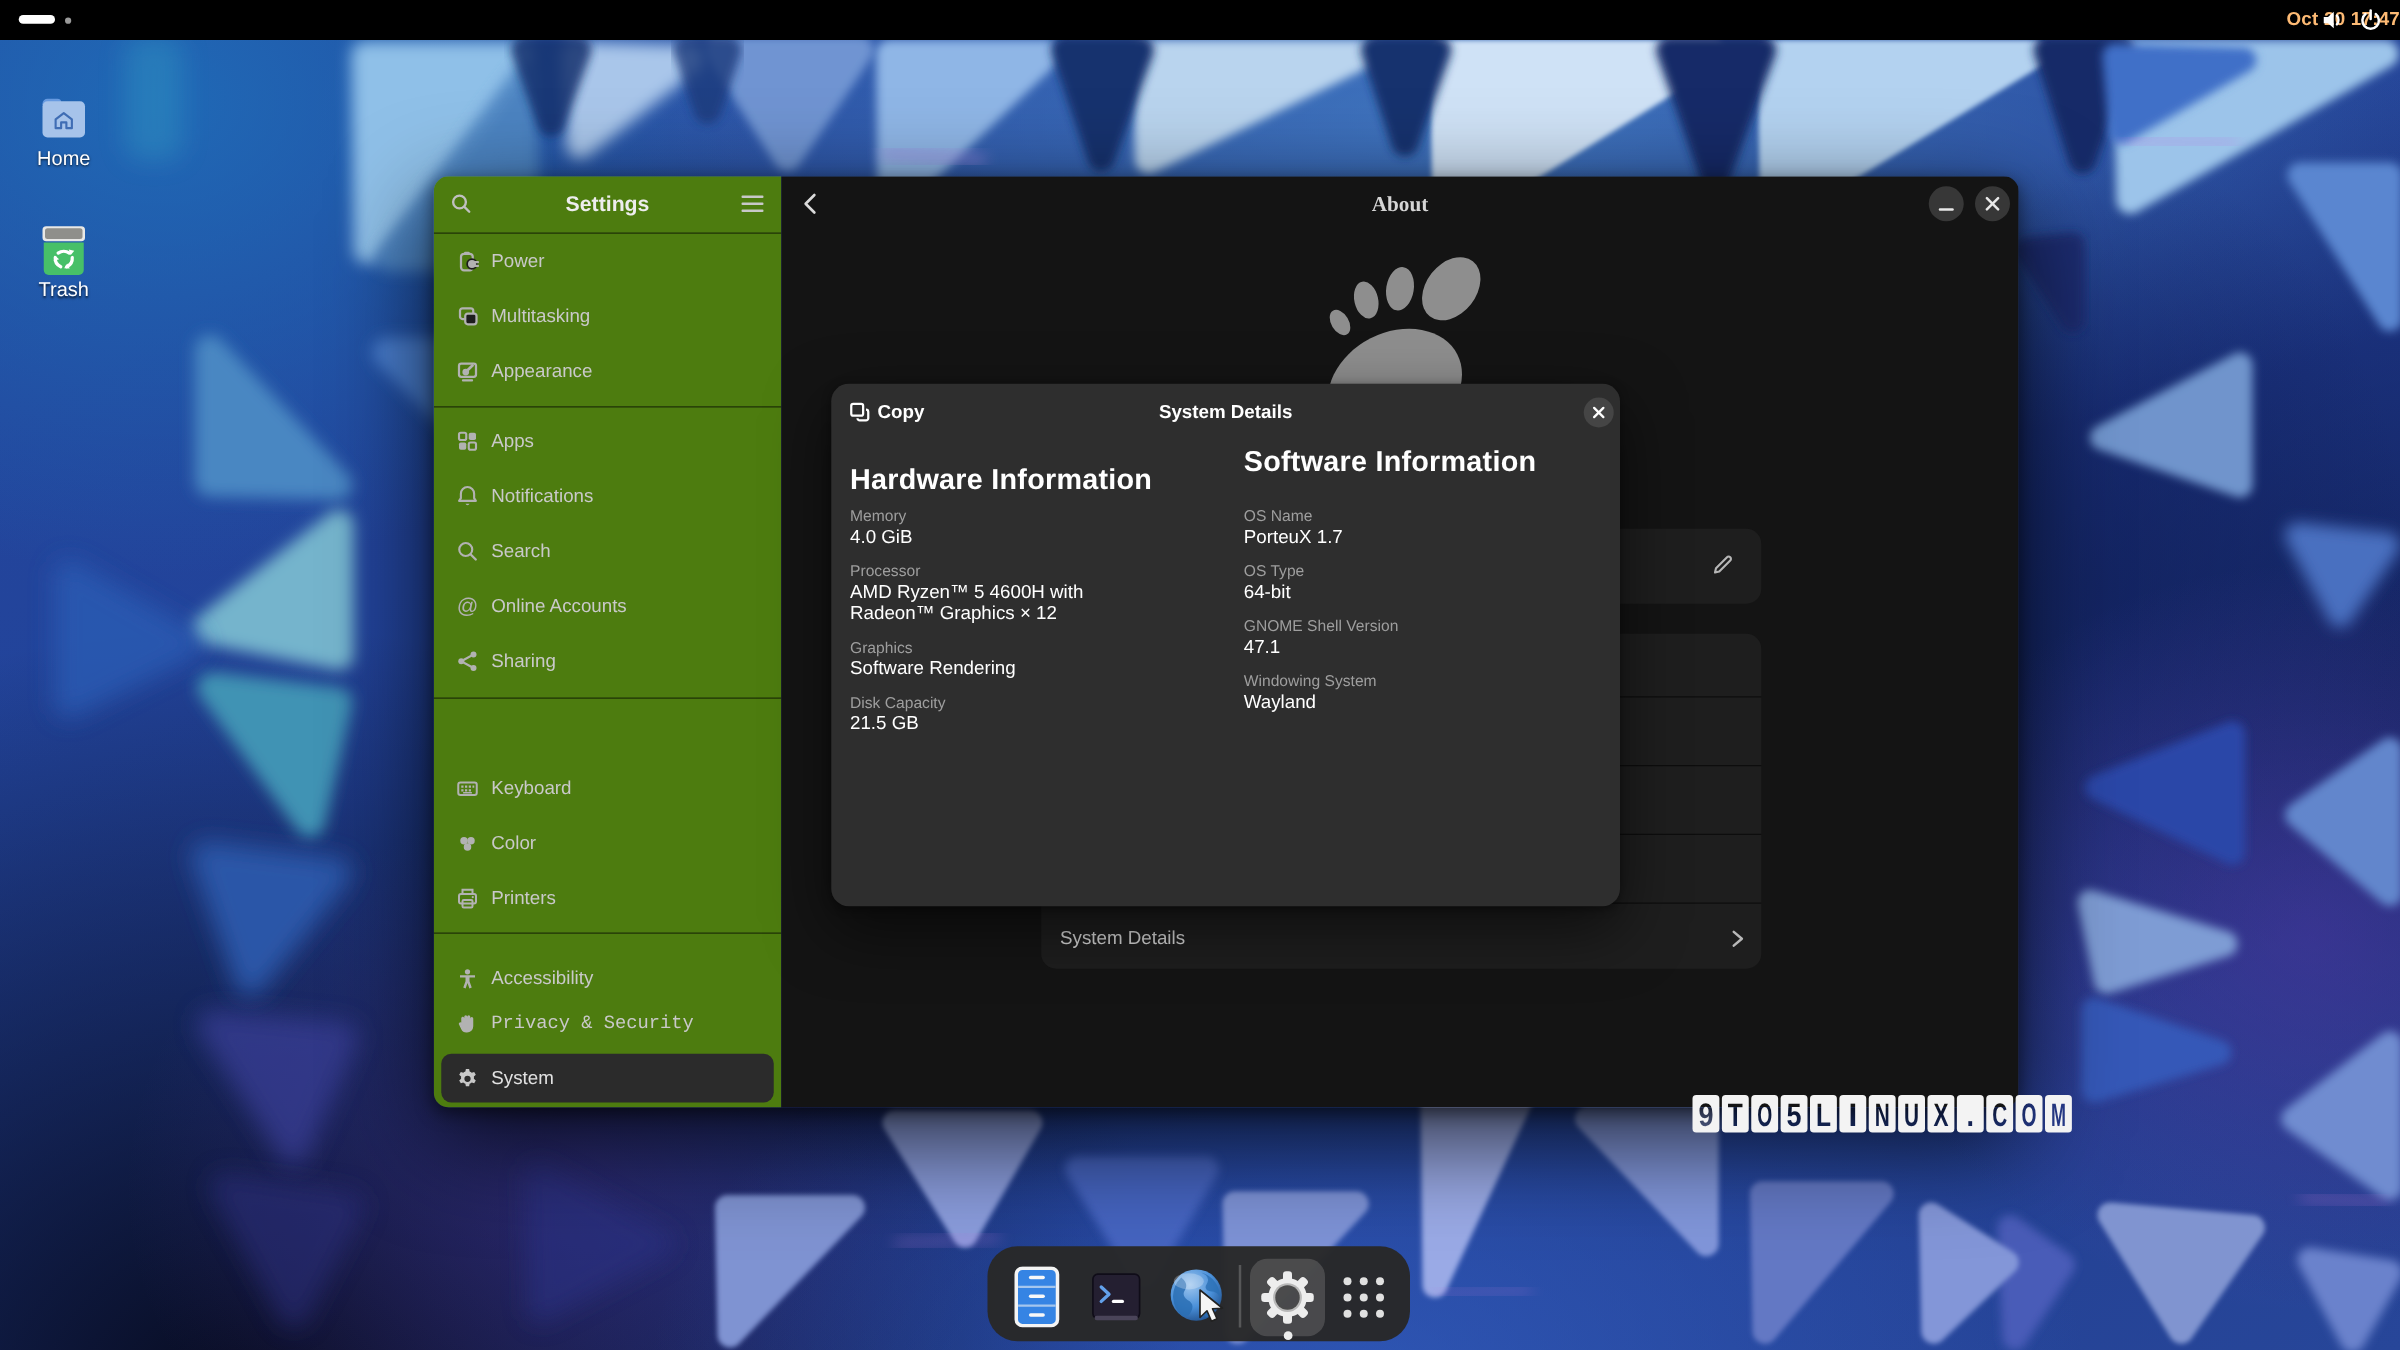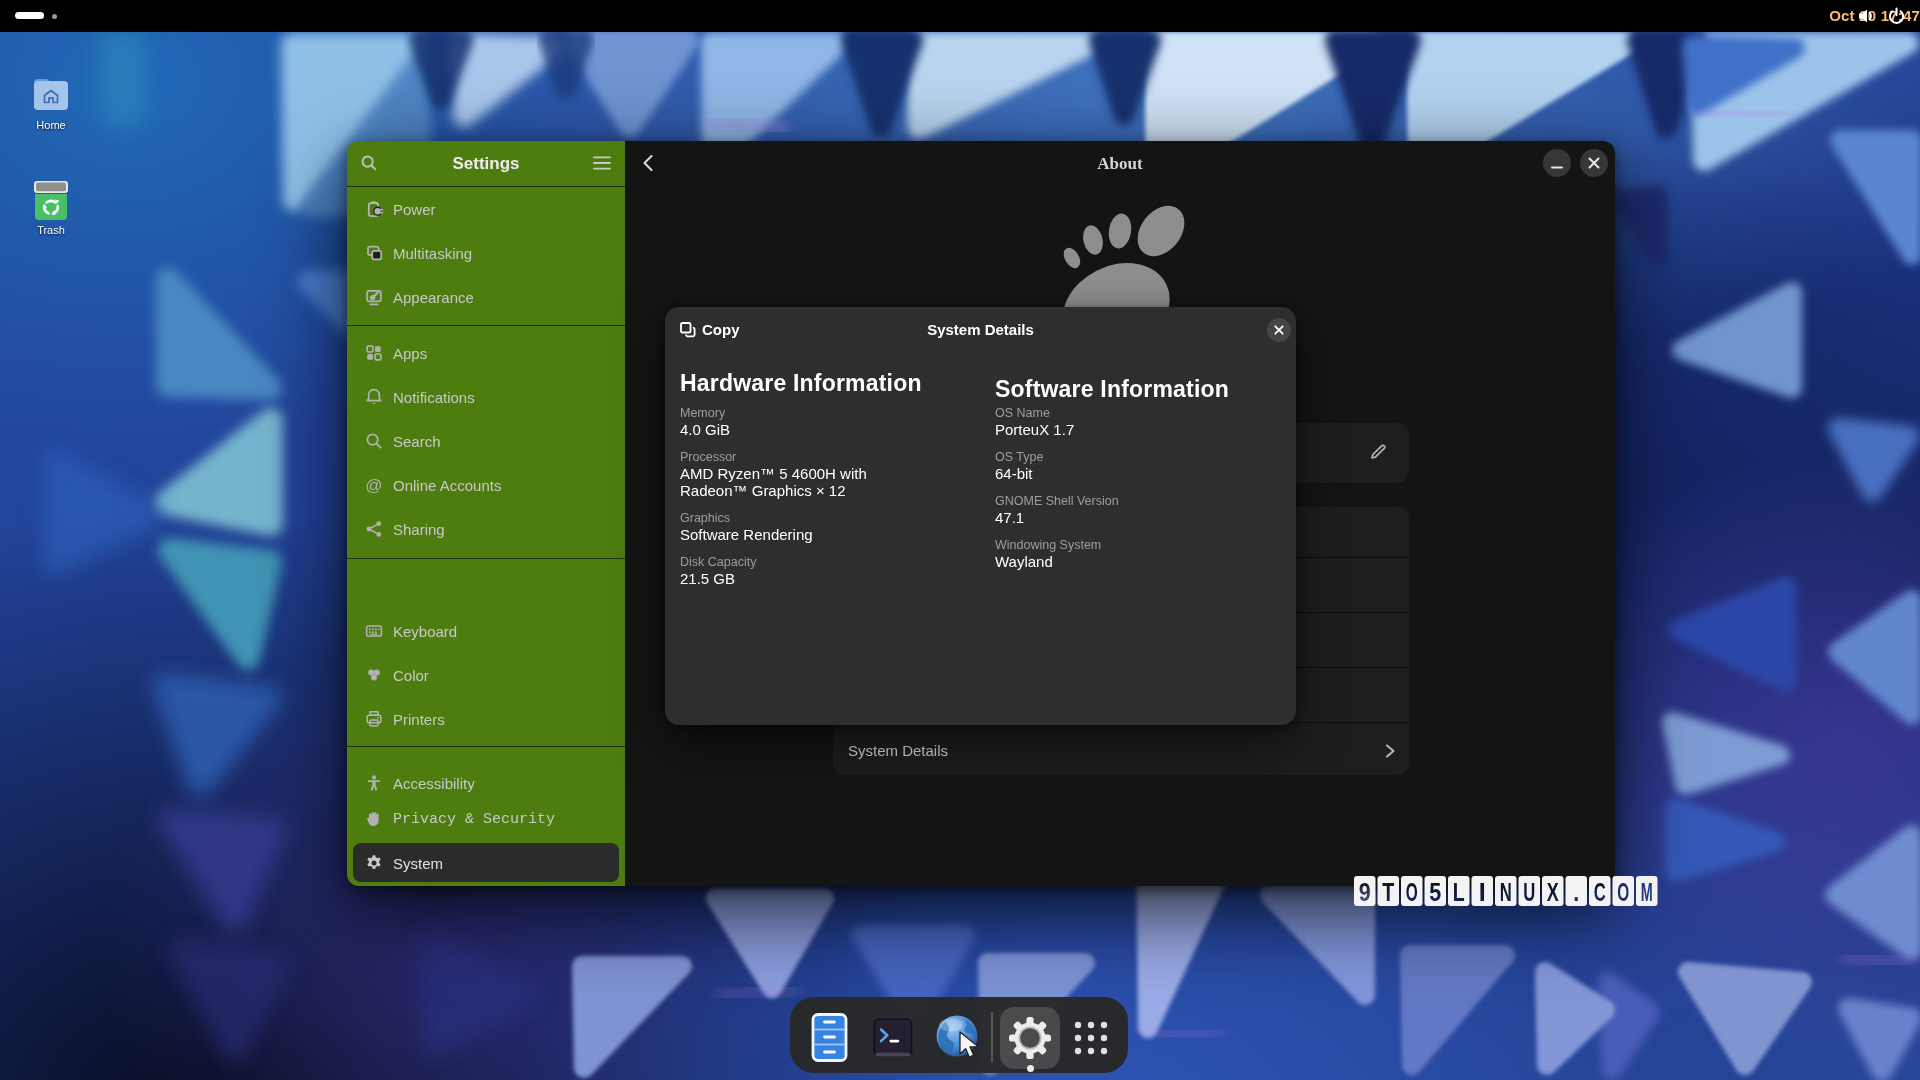--- a/index.html
+++ b/index.html
@@ -7,21 +7,21 @@
     font-family:"Liberation Sans", sans-serif; }
   .abs { position:absolute; }
   #wall { position:absolute; left:0; top:0; z-index:0; }
   
   #topbar { position:absolute; left:0; top:0; width:1920px; height:32px; background:#000; z-index:40; }
   #pill { position:absolute; left:15px; top:12px; width:29px; height:7px; border-radius:4px; background:#fff; }
   #dot { position:absolute; left:52px; top:13.5px; width:5px; height:5px; border-radius:50%; background:#9a9a9a; }
   #clock { position:absolute; left:0; top:0; width:1920px; height:32px; text-align:right; line-height:32px;
     color:#fdba74; font-size:15px; font-weight:bold; letter-spacing:.2px; }
   
-  .dico { position:absolute; z-index:2; text-align:center; color:#fff; font-size:11px;
+  .dico { position:absolute; z-index:2; text-align:center; color:#fff; font-size:16px;
     text-shadow:0 1px 2px rgba(0,0,0,.8); }
   
   #win { position:absolute; left:347px; top:141px; width:1268px; height:745px; border-radius:12px;
     overflow:hidden; z-index:10; box-shadow:0 26px 80px rgba(0,0,0,.75), 0 4px 14px rgba(0,0,0,.5); }
   #sidebar { position:absolute; left:0; top:0; width:278px; height:745px; background:#4d7c0f; }
   #main { position:absolute; left:278px; top:0; width:990px; height:745px; background:#141414; }
   .srow { position:absolute; left:0; width:278px; height:44px; color:#c9c9c9; font-size:15px; }
   .srow .ic { position:absolute; left:17px; top:50%; transform:translateY(-50%); width:20px; height:20px; }
   .srow .tx { position:absolute; left:46px; top:50%; transform:translateY(-50%); white-space:nowrap; }
   .ssep { position:absolute; left:0; width:278px; height:1px; background:rgba(0,0,0,.6); }
@@ -414,21 +414,21 @@
   <div style="position:absolute;left:37px;top:12px;height:22px;line-height:22px;color:#fff;font-size:15px;font-weight:bold;">Copy</div>
   <div style="position:absolute;left:0;top:12px;width:631px;height:22px;text-align:center;line-height:22px;color:#fff;font-size:15px;font-weight:bold;">System Details</div>
   <div style="position:absolute;left:602px;top:11px;width:24px;height:24px;border-radius:50%;background:#454545;"></div>
   <svg class="abs" style="left:602px;top:11px" width="24" height="24" viewBox="0 0 24 24">
     <g stroke="#fff" stroke-width="1.8" stroke-linecap="round">
       <line x1="8.3" y1="8.3" x2="15.7" y2="15.7"></line>
         <line x1="15.7" y1="8.3" x2="8.3" y2="15.7"></line>
     </g>
   </svg>
   <div class="h2" style="position:absolute;left:15px;top:63px;">Hardware Information</div>
-  <div class="h2" style="position:absolute;left:330px;top:69px;">Software Information</div>
+  <div class="h2" style="position:absolute;left:330px;top:49px;">Software Information</div>
   <div class="dlabel" style="position:absolute;left:15px;top:99px;">Memory</div>
   <div class="dvalue" style="position:absolute;left:15px;top:114px;">4.0 GiB</div>
   <div class="dlabel" style="position:absolute;left:15px;top:143px;">Processor</div>
   <div class="dvalue" style="position:absolute;left:15px;top:158px;width:240px;line-height:17px;">AMD Ryzen™ 5 4600H with Radeon™ Graphics × 12</div>
   <div class="dlabel" style="position:absolute;left:15px;top:204px;">Graphics</div>
   <div class="dvalue" style="position:absolute;left:15px;top:219px;">Software Rendering</div>
   <div class="dlabel" style="position:absolute;left:15px;top:248px;">Disk Capacity</div>
   <div class="dvalue" style="position:absolute;left:15px;top:263px;">21.5 GB</div>
   <div class="dlabel" style="position:absolute;left:330px;top:99px;">OS Name</div>
   <div class="dvalue" style="position:absolute;left:330px;top:114px;">PorteuX 1.7</div>

